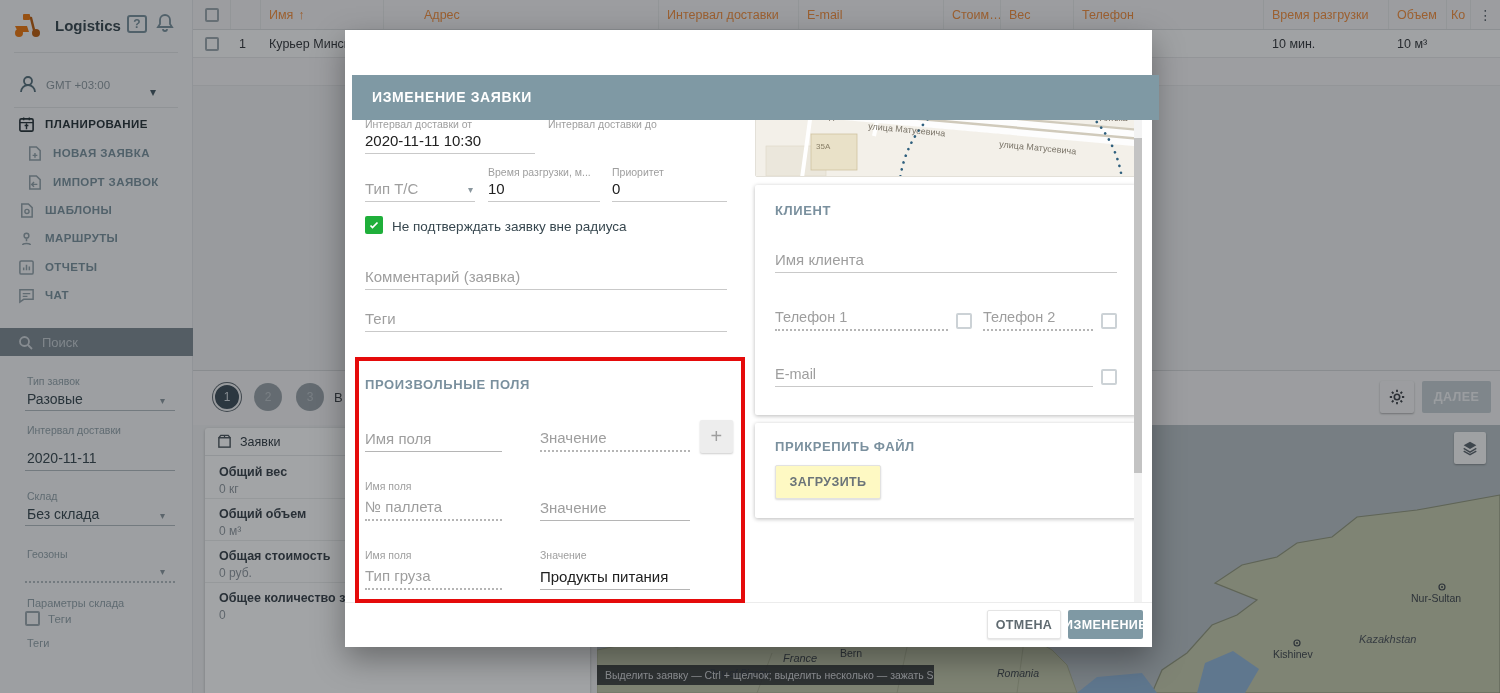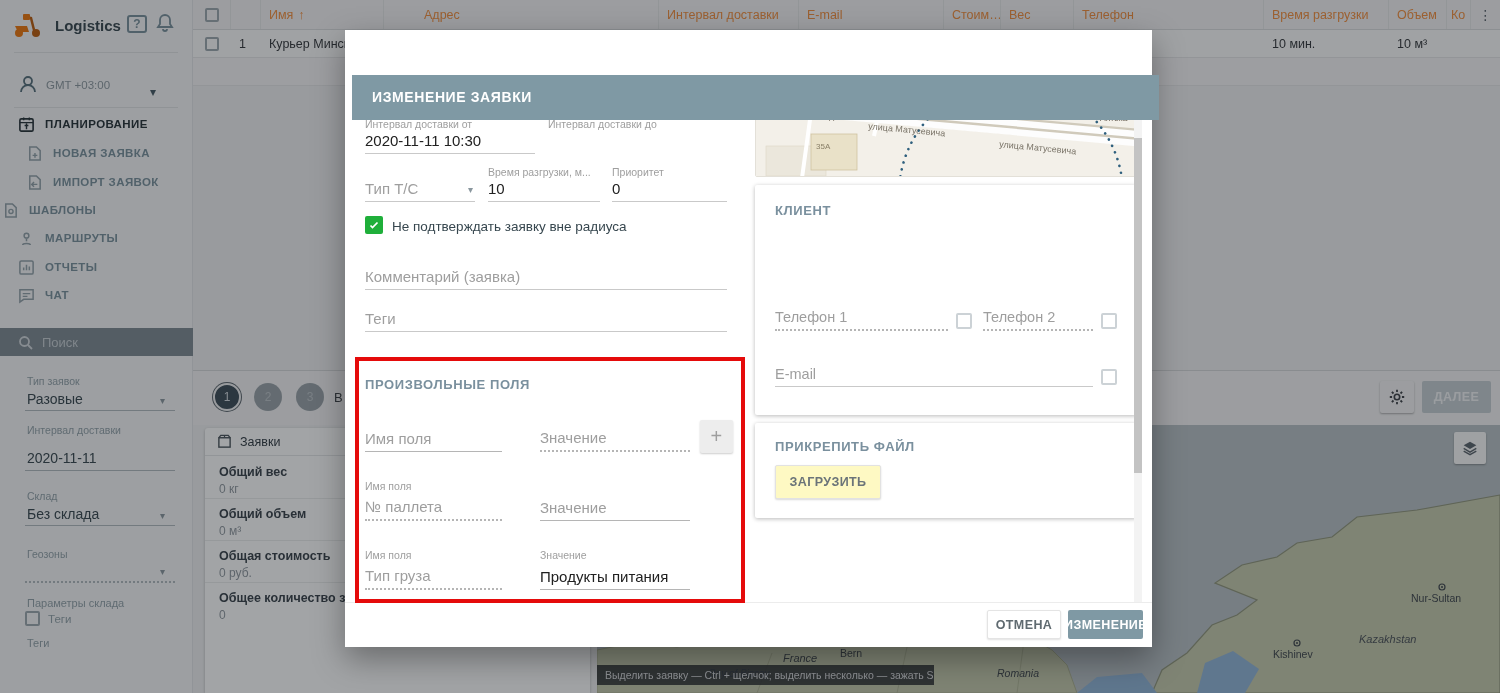--- a/index.html
+++ b/index.html
@@ -97,21 +97,21 @@
         </svg>
       <span>НОВАЯ ЗАЯВКА</span>
     </div>
     <div class="nav-item" style="top:172px;padding-left:26px">
       <svg class="nav-ic" viewBox="0 0 18 18">
           <path d="M4 2 h7 l4 4 v10 H4 z" fill="none" stroke="#90a0a8" stroke-width="1.6"></path>
           <path d="M12 11 H6 m2.5-2.5 L6 11 l2.5 2.5" stroke="#90a0a8" stroke-width="1.5" fill="none"></path>
         </svg>
       <span>ИМПОРТ ЗАЯВОК</span>
     </div>
-    <div class="nav-item" style="top:200px;padding-left:2px">
+    <div class="nav-item" style="top:200px;padding-left:18px">
       <svg class="nav-ic" viewBox="0 0 18 18">
           <path d="M4 2 h7 l4 4 v10 H4 z" fill="none" stroke="#90a0a8" stroke-width="1.6"></path>
           <circle cx="9.5" cy="10" r="2.2" fill="none" stroke="#90a0a8" stroke-width="1.5"></circle>
         </svg>
       <span>ШАБЛОНЫ</span>
     </div>
     <div class="nav-item" style="top:228px;padding-left:18px">
       <svg class="nav-ic" viewBox="0 0 18 18">
           <circle cx="9" cy="6" r="2.5" fill="none" stroke="#90a0a8" stroke-width="1.6"></circle>
           <path d="M9 9 v3 m-4 4 c0-2.2 8-2.2 8 0" fill="none" stroke="#90a0a8" stroke-width="1.6"></path>
@@ -368,20 +368,23 @@
         <text x="58" y="43" font-size="8.5" fill="#6b6257">Аладовых</text>
         <text x="344" y="45" font-size="8.5" fill="#6b6257">Аптека</text>
         <text transform="translate(112,53) rotate(5.5)" font-size="9" fill="#7a7468">улица Матусевича</text>
         <text transform="translate(243,71) rotate(5.5)" font-size="9" fill="#7a7468">улица Матусевича</text>
         <text transform="translate(6,16) rotate(27)" font-size="8.5" fill="#7a7468">ца Матусевича</text>
       </svg>
     </div>
 
     <div class="card" style="left:410px;top:155px;width:382px;height:230px">
       <div class="sec-title" style="left:20px;top:18px">КЛИЕНТ</div>
+      <div class="field u-solid" style="left:20px;top:62px;width:342px;height:26px">
+          <span class="ph">Имя клиента</span>
+        </div>
       <div class="field u-dot" style="left:20px;top:118px;width:173px;height:28px">
           <span class="ph" style="font-size:14.5px">Телефон 1</span>
         </div>
       <div class="mini-cb" style="left:201px;top:128px"></div>
       <div class="field u-dot" style="left:228px;top:118px;width:110px;height:28px">
           <span class="ph" style="font-size:14.5px">Телефон 2</span>
         </div>
       <div class="mini-cb" style="left:346px;top:128px"></div>
       <div class="field u-solid" style="left:20px;top:174px;width:318px;height:28px">
           <span class="ph" style="font-size:14.5px">E-mail</span>

